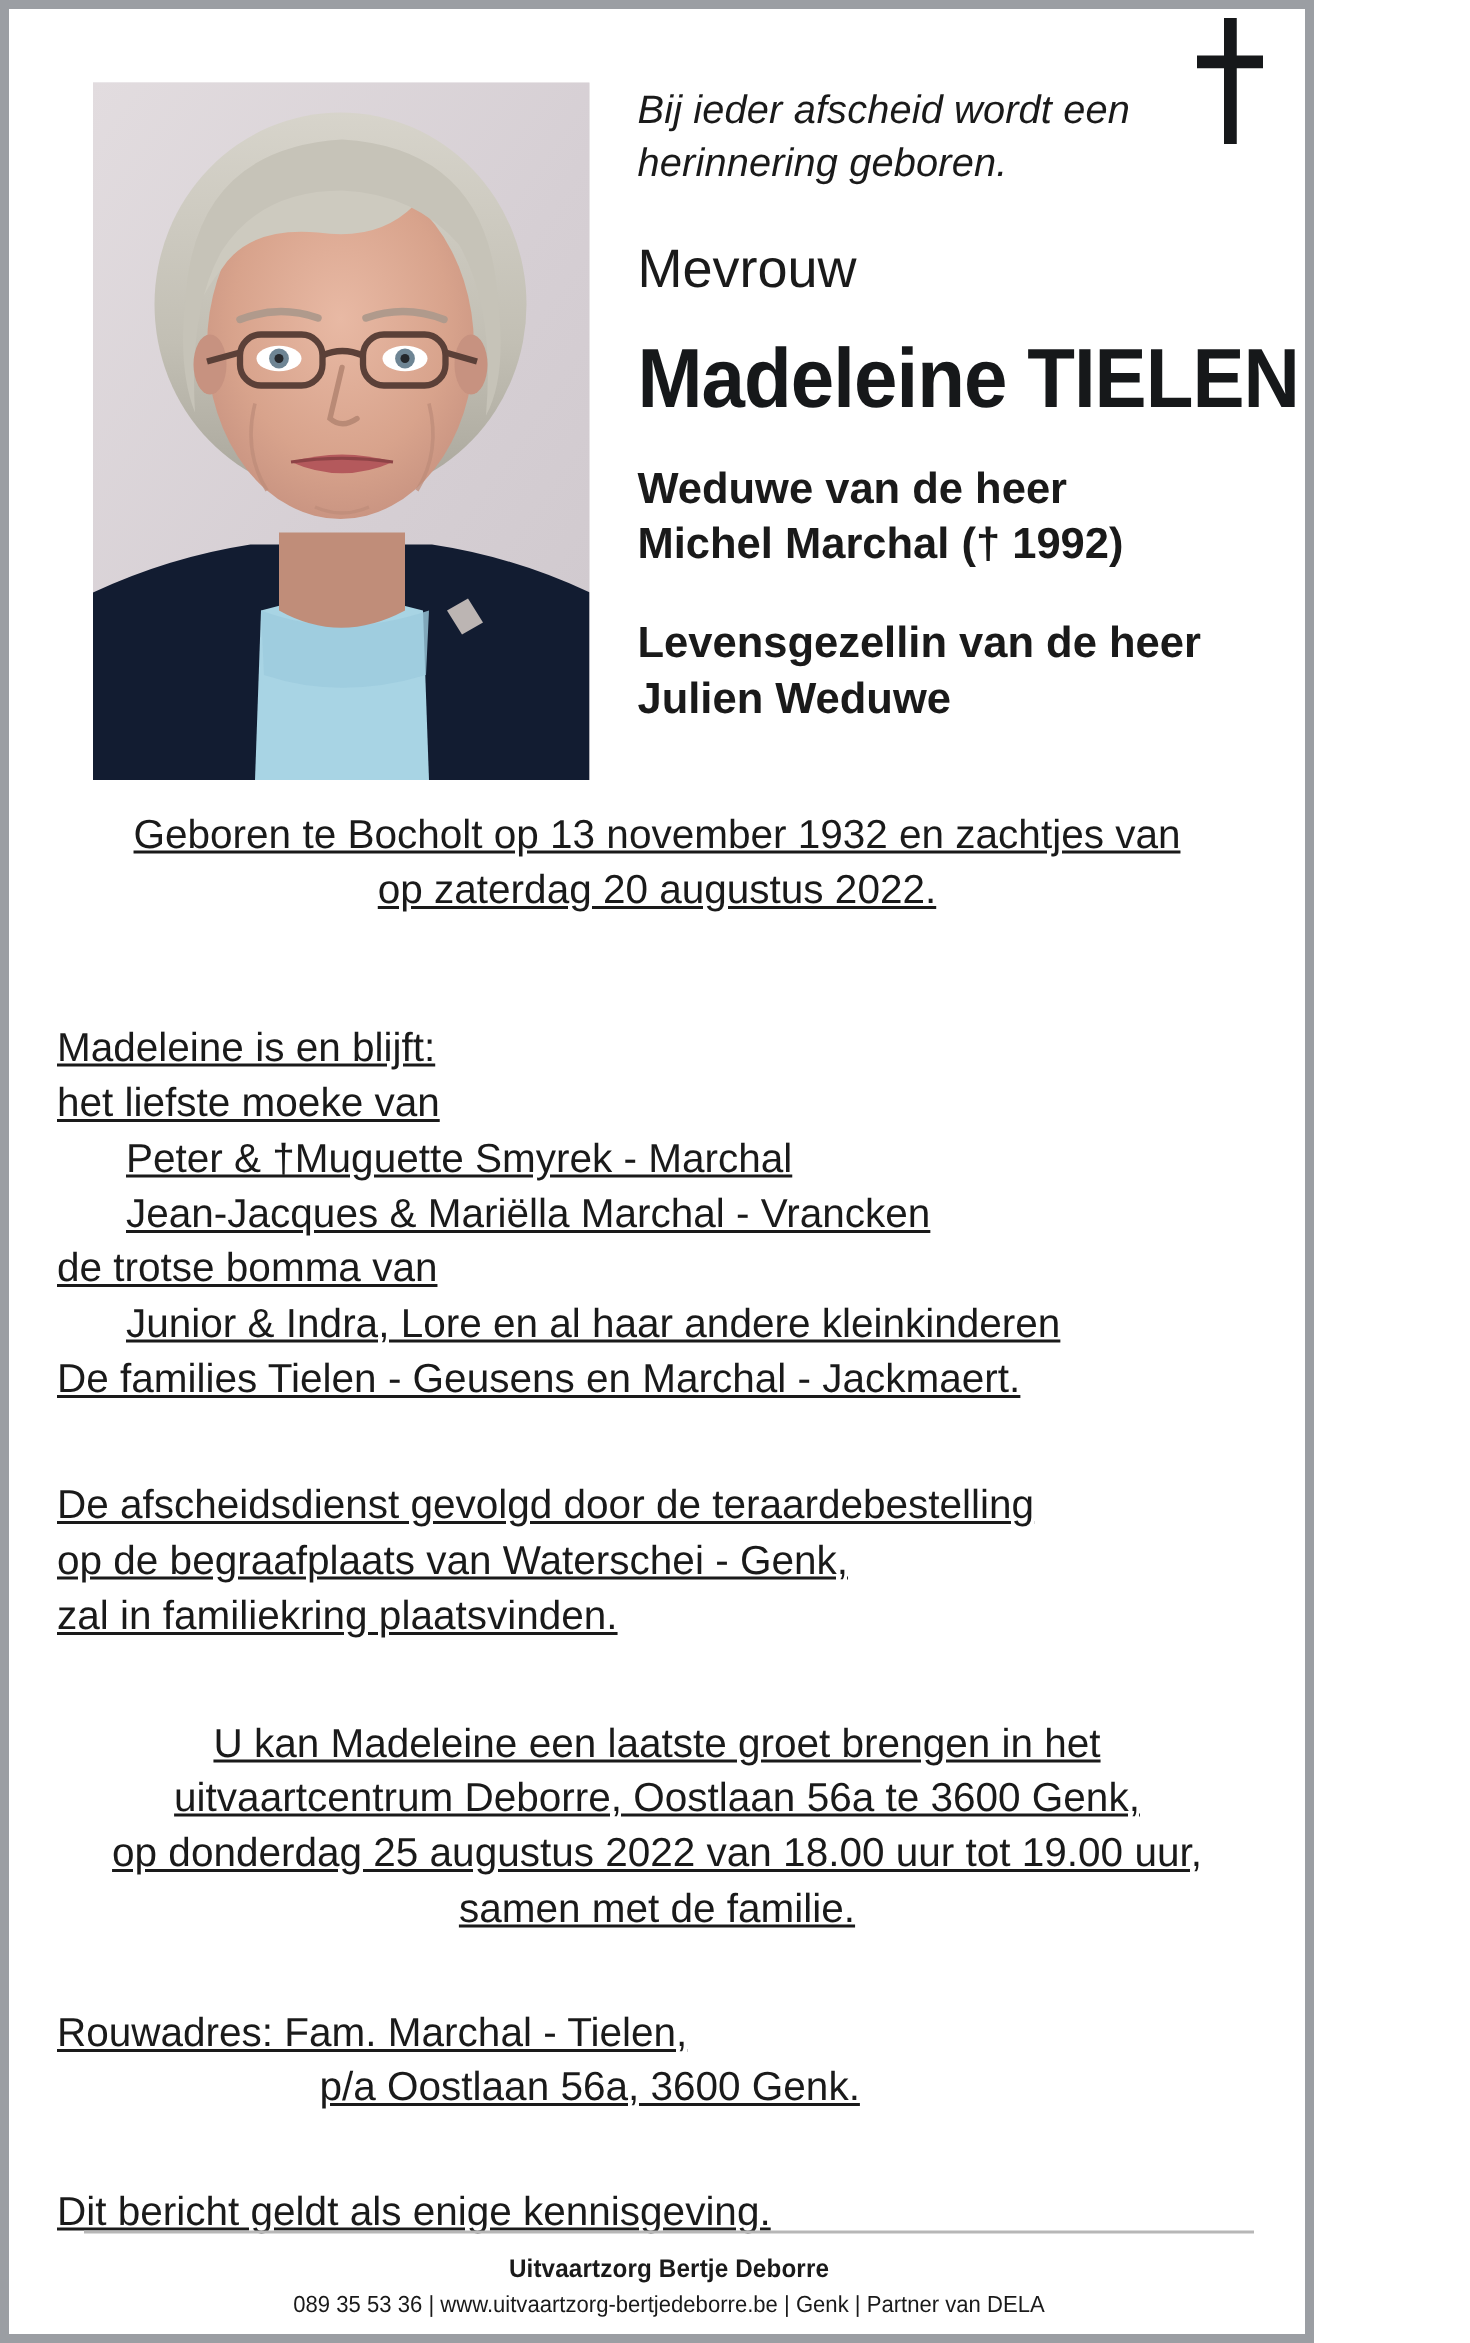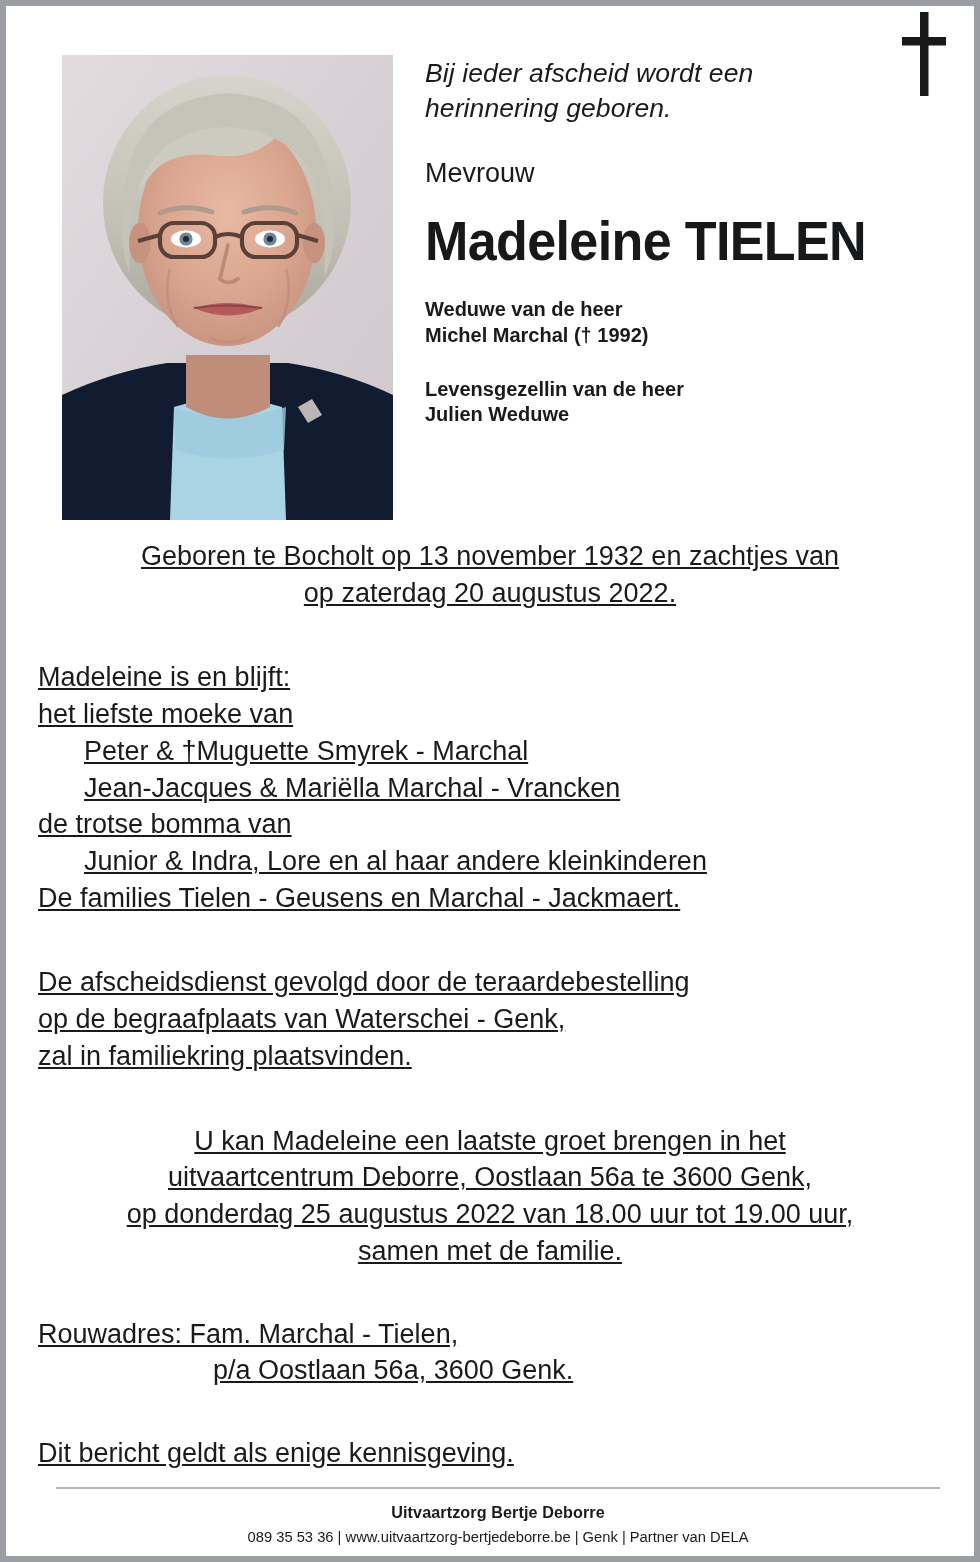--- a/index.html
+++ b/index.html
@@ -10,21 +10,21 @@
   body {
     width: 980px;
     height: 1562px;
     font-family: "Liberation Sans", sans-serif;
     color: #1a1a1a;
     overflow: hidden;
   }
 
   .card {
     position: relative;
-    width: 980px;
+    width: 876px;
     height: 1562px;
     box-sizing: border-box;
     border: 6px solid #9b9ea3;
     background: #ffffff;
   }
 
   .inner {
     position: relative;
     width: 100%;
     height: 100%;
@@ -60,40 +60,40 @@
     font-style: italic;
     font-size: 26.5px;
     line-height: 1.33;
     letter-spacing: .1px;
     color: #1a1a1a;
     max-width: 420px;
   }
 
   .mevrouw {
     margin-top: 31px;
-    font-size: 27px;
+    font-size: 36px;
     line-height: 1.2;
     color: #1a1a1a;
   }
 
   .deceased-name {
     margin-top: 22px;
     font-size: 56px;
     line-height: 1.04;
     font-weight: bold;
     letter-spacing: -0.7px;
     transform: scaleX(0.93);
     transform-origin: left center;
     white-space: nowrap;
     color: #16181a;
   }
 
   .relation {
     margin-top: 27px;
-    font-size: 20px;
+    font-size: 29px;
     line-height: 1.29;
     font-weight: bold;
     color: #1a1a1a;
   }
   .relation.second { margin-top: 28px; }
 
   .cross {
     position: absolute;
     right: 28px;
     top: 6px;
@@ -105,21 +105,21 @@
   .body {
     position: relative;
     padding: 0 32px;
     font-size: 27px;
     line-height: 1.36;
   }
 
   .block { margin: 0; text-decoration: underline; }
 
   .b-birth { margin-top: 62px; text-align: center; }
-  .b-family { margin-top: 48px; text-align: left; }
+  .b-family { margin-top: 69px; text-align: left; }
   .b-service { margin-top: 48px; text-align: left; }
   .b-visit { margin-top: 48px; text-align: center; }
   .b-address { margin-top: 46px; text-align: left; }
   .b-notice { margin-top: 46px; text-align: left; }
 
   .indent { padding-left: 46px; }
   .indent-addr { padding-left: 175px; }
 
   
   .footer {

